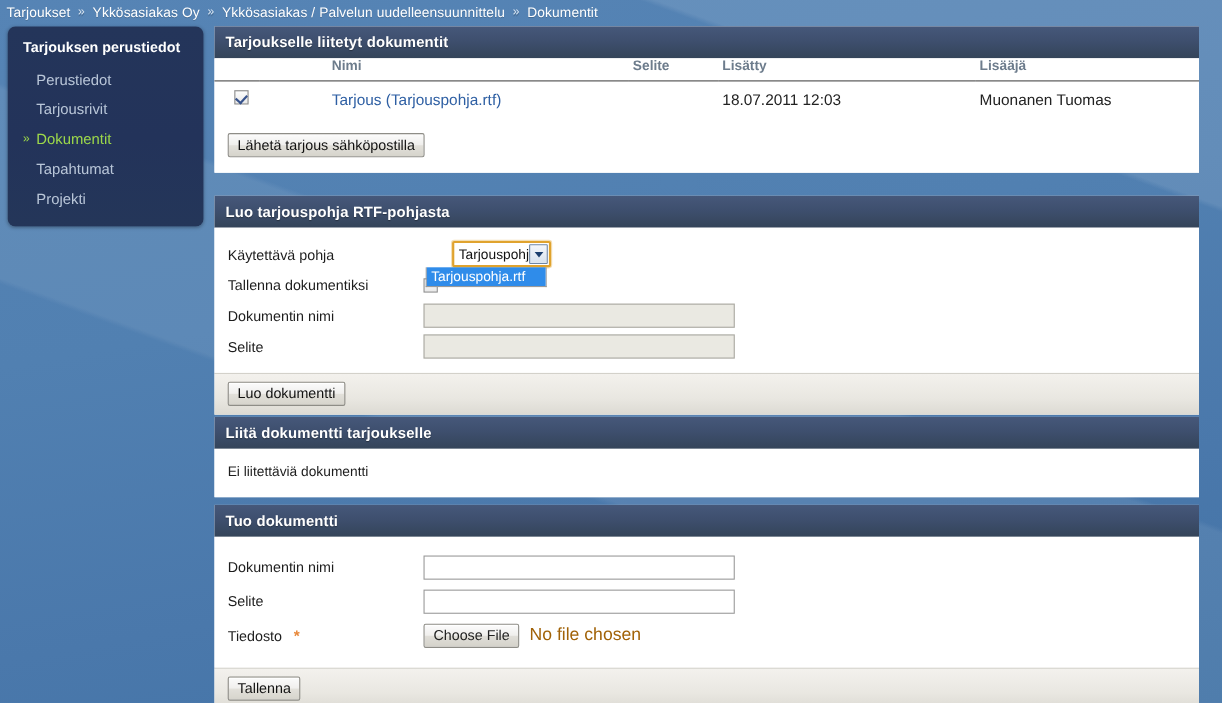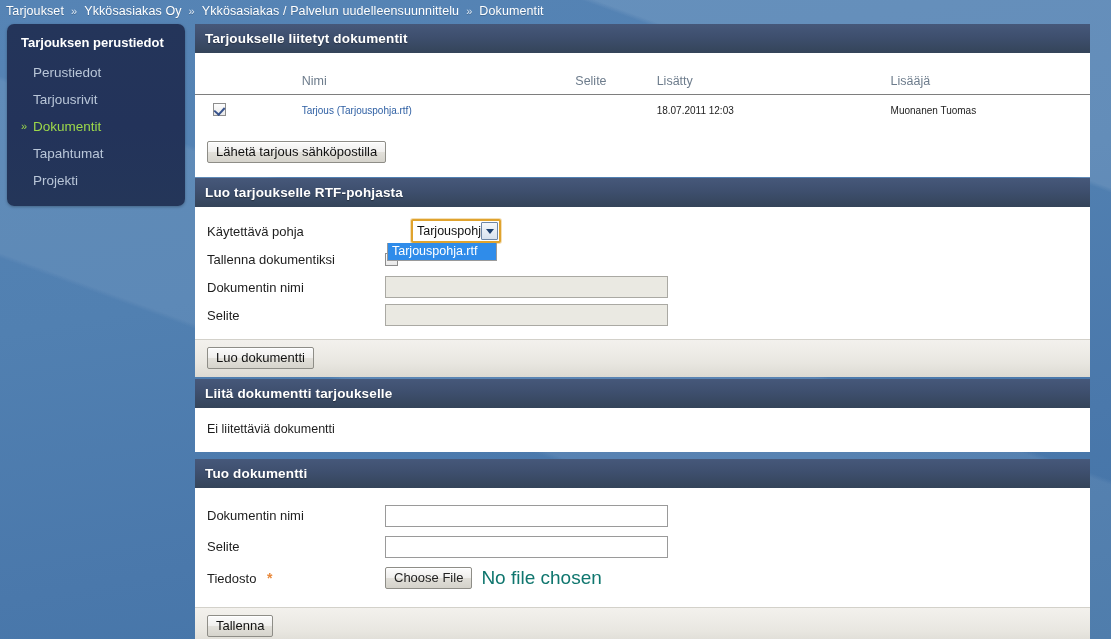--- a/index.html
+++ b/index.html
@@ -82,29 +82,29 @@
   .panel-body { background: #ffffff; }
   .panel-foot {
     background: linear-gradient(180deg, #f3f1ed 0%, #e9e7e1 60%, #dcdad3 100%);
     padding: 7px 0 8px 12px;
     border-top: 1px solid #d3d1ca;
   }
 
   
   table.doclist { width: 100%; border-collapse: collapse; }
   table.doclist th {
-    font-weight: normal;
+    font-weight: bold;
     color: #6d7c8c;
     font-size: 12.5px;
     text-align: left;
-    padding: 21px 4px 6px 4px;
+    padding: 0 4px 6px 4px;
     border-bottom: 1px solid #7e7e7e;
   }
   table.doclist td {
-    font-size: 10px;
+    font-size: 14px;
     padding: 8px 4px 9px 4px;
     color: #222;
     vertical-align: middle;
   }
   table.doclist td.c-check { width: 40px; padding-left: 18px; }
   table.doclist th.c-check { width: 40px; padding-left: 18px; }
   .c-nimi  { width: 330px; padding-left: 66px !important; }
   .c-selite{ width: 80px; }
   .c-lisatty { width: 230px; }
   .c-lisaaja { width: 200px; }
@@ -217,21 +217,21 @@
   .filebtn {
     font-size: 13px;
     background: linear-gradient(180deg,#fcfcfc 0%,#efeeec 50%,#e0ded8 52%,#d4d2ca 100%);
     border: 1px solid #8e8d87;
     border-radius: 2px;
     padding: 2px 8px 3px 8px;
     line-height: 15px;
     cursor: pointer;
     box-shadow: inset 0 1px 0 #fff;
   }
-  .filename { margin-left: 9px; font-size: 19px; color: #0f766e; }
+  .filename { margin-left: 9px; font-size: 16px; color: #a16207; }
 
   .emptymsg { font-size: 12.5px; color: #1d1d1d; padding: 14px 0 16px 12px; }
 </style>
 </head>
 <body>
 
 <div id="breadcrumb">
   <span class="crumb">Tarjoukset</span>
   <span class="sep">»</span>
   <span class="crumb">Ykkösasiakas Oy</span>
@@ -289,21 +289,21 @@
         </tr>
       </tbody>
     </table>
     <div style="padding:14px 0 14px 12px;">
       <button class="btn">Lähetä tarjous sähköpostilla</button>
     </div>
   </div>
 </div>
 
 <div class="panel" style="top:178px;">
-  <div class="panel-head">Luo tarjoukselle RTF-pohjasta</div>
+  <div class="panel-head">Luo tarjouspohja RTF-pohjasta</div>
   <div class="panel-body frm">
 
     <div class="frow">
       <div class="flabel">Käytettävä pohja</div>
       <div class="selwrap">
         <div class="selbox">
           <span class="seltext">Tarjouspohja.rtf</span>
           <span class="selarrow">
               <i></i>
             </span>

